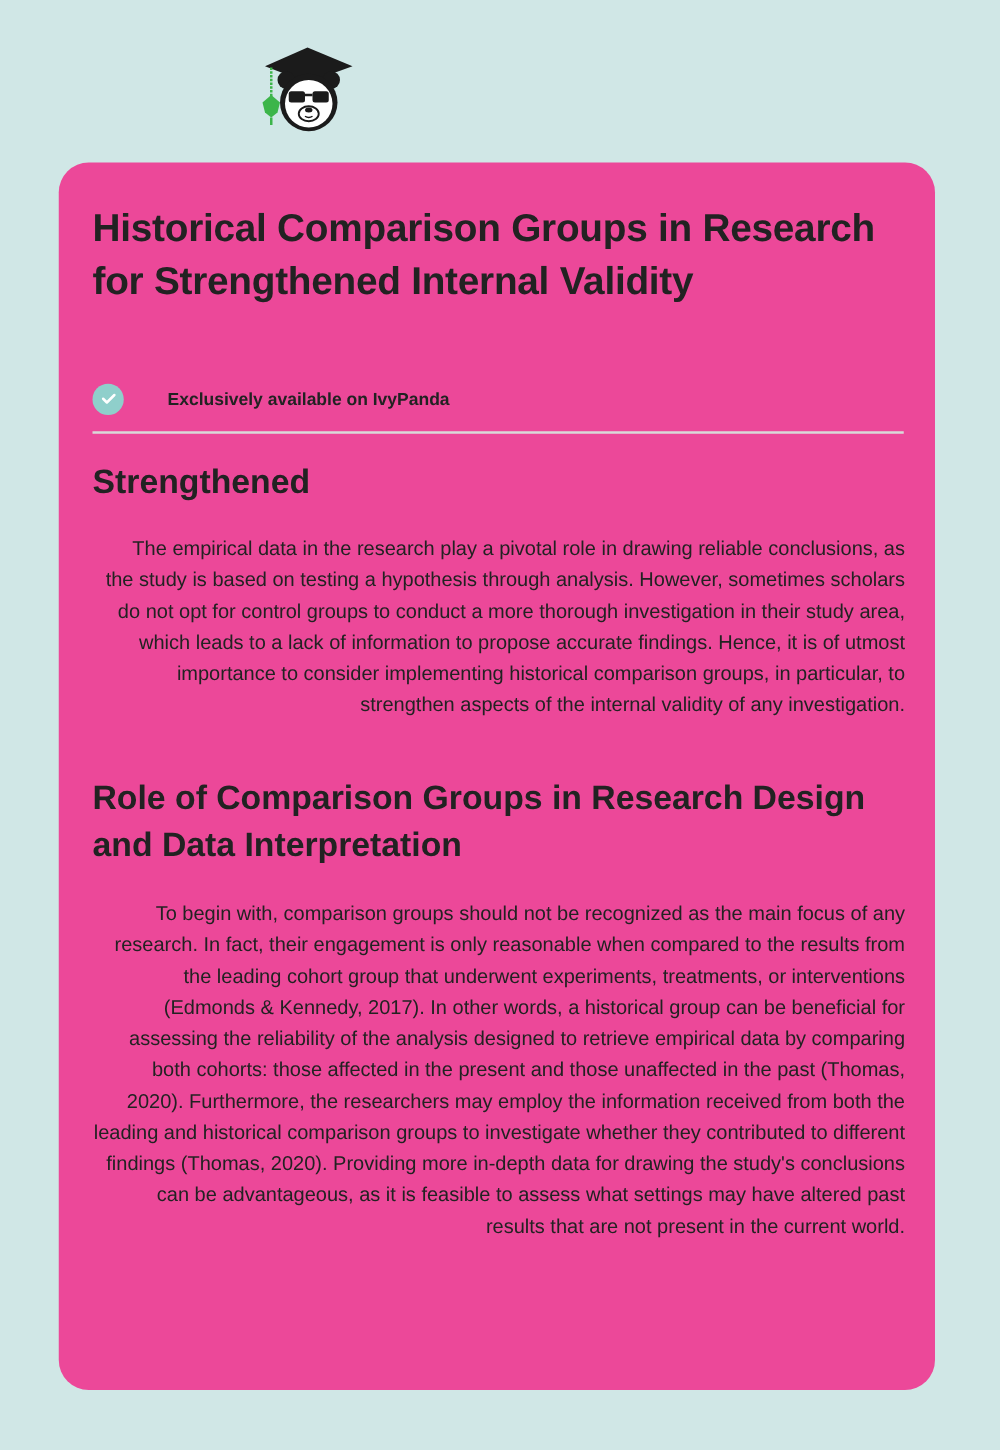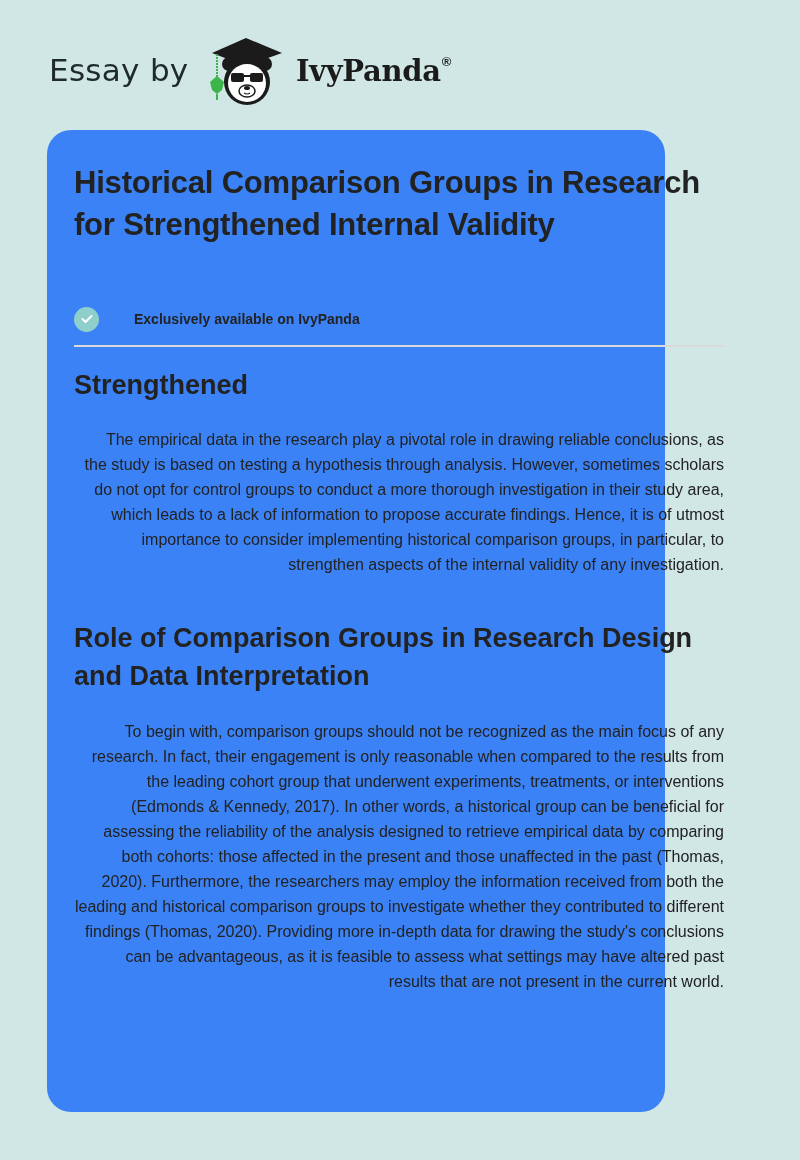--- a/index.html
+++ b/index.html
@@ -52,23 +52,23 @@
     font-size: 13px;
     position: relative;
     top: -4px;
     margin-left: 1px;
     font-family: "Liberation Sans", sans-serif;
   }
   .card {
     position: absolute;
     left: 47px;
     top: 130px;
-    width: 618px;
+    width: 701px;
     height: 982px;
-    background: #3b82f6;
+    background: #ec4899;
     border-radius: 24px;
   }
   .title {
     position: absolute;
     left: 27px;
     top: 32px;
     width: 640px;
     margin: 0;
     font-size: 31px;
     line-height: 42px;
@@ -127,21 +127,20 @@
     line-height: 25px;
     color: #222;
     text-indent: 22px;
     text-align: right;
   }
 </style>
 </head>
 <body>
 
 <div class="header">
-  <span class="essay-by">Essay by</span>
   <div class="logo-icon">
     <svg width="88" height="72" viewBox="0 0 88 72">
 
       <polygon points="10,17 44,2 80,17 44,30" fill="#1b1b1b"></polygon>
       <rect x="28" y="20" width="34" height="9" fill="#1b1b1b"></rect>
 
       <line x1="15" y1="18" x2="15" y2="44" stroke="#3cb54a" stroke-width="2" stroke-dasharray="2,1"></line>
       <path d="M8,46 L15,40 L22,46 L20,54 L15,58 L10,54 Z" fill="#3cb54a"></path>
       <line x1="15" y1="58" x2="15" y2="64" stroke="#3cb54a" stroke-width="2"></line>
 
@@ -153,21 +152,20 @@
 
       <rect x="29" y="37" width="13" height="9" rx="2" fill="#1b1b1b"></rect>
       <rect x="48" y="37" width="13" height="9" rx="2" fill="#1b1b1b"></rect>
       <line x1="42" y1="40" x2="48" y2="40" stroke="#1b1b1b" stroke-width="2"></line>
 
       <ellipse cx="45" cy="55" rx="8" ry="6" fill="#ffffff" stroke="#1b1b1b" stroke-width="1.5"></ellipse>
       <ellipse cx="45" cy="52" rx="3" ry="2" fill="#1b1b1b"></ellipse>
       <path d="M42,57 Q45,59 48,57" stroke="#1b1b1b" stroke-width="1.2" fill="none"></path>
     </svg>
   </div>
-  <span class="brand-name"><span>IvyPanda</span><sup>®</sup></span>
 </div>
 
 <div class="card">
   <h1 class="title">Historical Comparison Groups in Research for Strengthened Internal Validity</h1>
 
   <div class="badge">
     <span class="check-circle">
       <svg width="12" height="10" viewBox="0 0 12 10">
         <path d="M1.5,5 L4.5,8 L10.5,2" stroke="#ffffff" stroke-width="2" fill="none" stroke-linecap="round" stroke-linejoin="round"></path>
       </svg>

